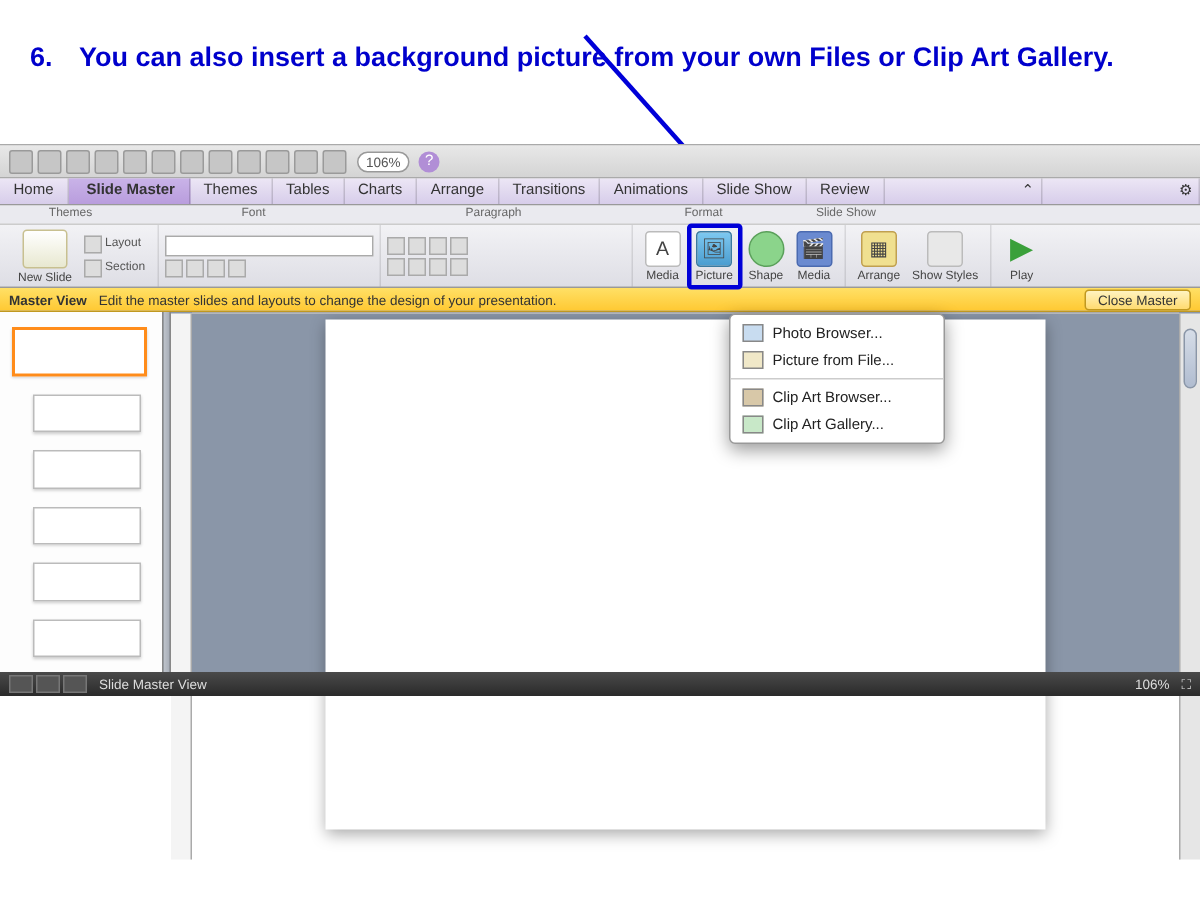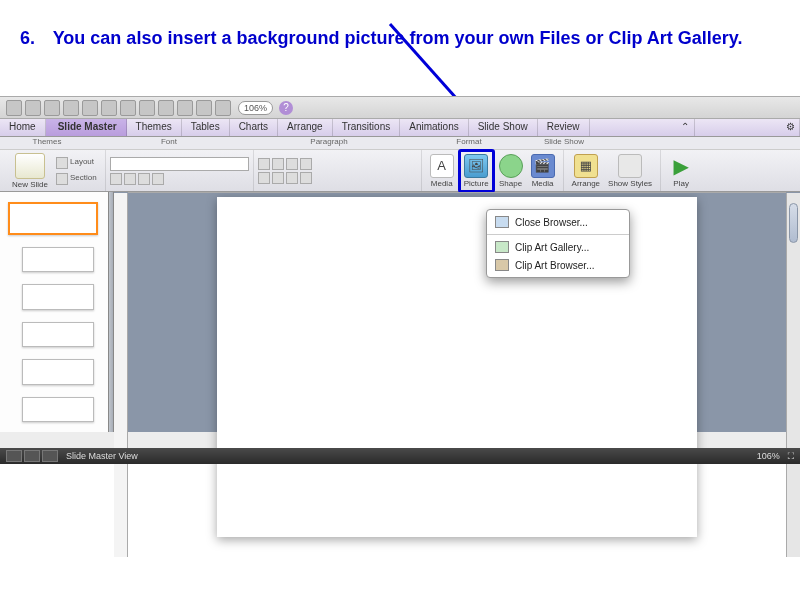--- a/index.html
+++ b/index.html
@@ -209,20 +209,26 @@
         </div>
     </div>
     <div class="rib-group" style="border-right:none">
       <div class="rbtn play-btn">
           <div class="ico">▶</div>
           <span>Play</span>
         </div>
     </div>
   </div>
 
+  <div class="master-bar">
+    <span class="title">Master View</span>
+    <span>Edit the master slides and layouts to change the design of your presentation.</span>
+    <span class="spacer"></span>
+    <span class="closebtn">Close Master</span>
+  </div>
 
   <div class="body-area">
     <div class="thumbs">
       <div class="thumb sel"></div>
       <div class="thumb small"></div>
       <div class="thumb small"></div>
       <div class="thumb small"></div>
       <div class="thumb small"></div>
       <div class="thumb small"></div>
     </div>
@@ -237,30 +243,34 @@
         <div class="vscroll">
             <div class="sbthumb"></div>
           </div>
       </div>
     </div>
   </div>
 
   <div class="dropdown">
     <div class="item">
         <span class="ic"></span>
-        <span>Close Browser...</span>
+        <span>Photo Browser...</span>
+      </div>
+    <div class="item">
+        <span class="ic file"></span>
+        <span>Picture from File...</span>
       </div>
     <div class="sep"></div>
+    <div class="item">
+        <span class="ic clip"></span>
+        <span>Clip Art Browser...</span>
+      </div>
     <div class="item">
         <span class="ic gal"></span>
         <span>Clip Art Gallery...</span>
-      </div>
-    <div class="item">
-        <span class="ic clip"></span>
-        <span>Clip Art Browser...</span>
       </div>
   </div>
 
   <div class="status">
     <div class="vbtn"></div>
     <div class="vbtn"></div>
     <div class="vbtn"></div>
     <span style="margin-left:6px">Slide Master View</span>
     <span class="spacer"></span>
     <span>106%</span>

